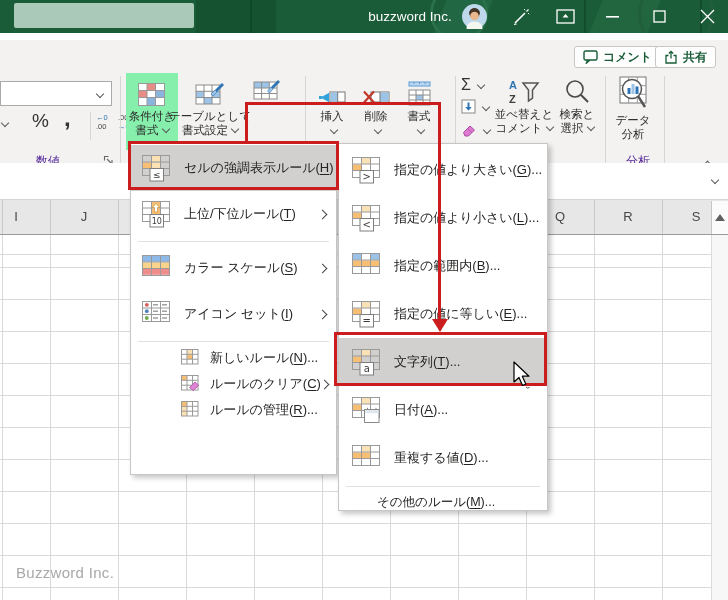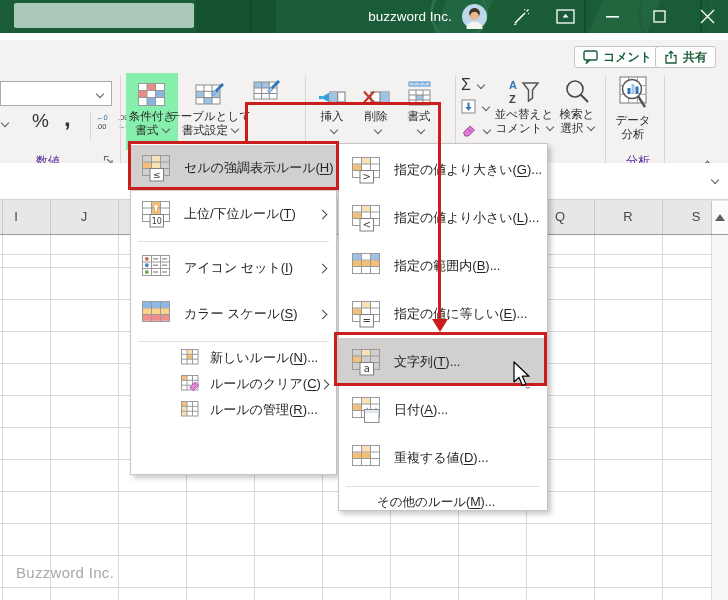--- a/index.html
+++ b/index.html
@@ -436,20 +436,44 @@
 <text x="14.8" y="23" font-size="8" text-anchor="middle" fill="#3c3c3c" font-family="DejaVu Sans,sans-serif">10</text>
           </svg>
         </span>
         <span class="mi-label">上位/下位ルール(<u>T</u>)</span>
         <span class="chev-r"></span>
       </div>
       <div class="menu-sep"></div>
       <div class="menu-item large">
         <span class="mi-icon">
           <svg width="30" height="27" viewBox="0 0 30 27">
+            <rect x="1" y="1" width="8.3" height="5.8" fill="#8db8e8"></rect>
+            <rect x="10" y="1" width="8.3" height="5.8" fill="#8db8e8"></rect>
+            <rect x="19" y="1" width="8.3" height="5.8" fill="#8db8e8"></rect>
+            <rect x="1" y="7.5" width="8.3" height="5.8" fill="#fbd38b"></rect>
+            <rect x="10" y="7.5" width="8.3" height="5.8" fill="#fbd38b"></rect>
+            <rect x="19" y="7.5" width="8.3" height="5.8" fill="#fbd38b"></rect>
+            <rect x="1" y="14" width="8.3" height="5.8" fill="#ef8d8d"></rect>
+            <rect x="10" y="14" width="8.3" height="5.8" fill="#ef8d8d"></rect>
+            <rect x="19" y="14" width="8.3" height="5.8" fill="#ef8d8d"></rect>
+            <g stroke="#9a9a9a" fill="none">
+              <rect x="0.5" y="0.5" width="27" height="20"></rect>
+<line x1="9.5" y1="0.5" x2="9.5" y2="20.5"></line>
+              <line x1="18.5" y1="0.5" x2="18.5" y2="20.5"></line>
+<line x1="0.5" y1="7" x2="27.5" y2="7"></line>
+              <line x1="0.5" y1="13.5" x2="27.5" y2="13.5"></line>
+            </g>
+          </svg>
+        </span>
+        <span class="mi-label">カラー スケール(<u>S</u>)</span>
+        <span class="chev-r"></span>
+      </div>
+      <div class="menu-item large">
+        <span class="mi-icon">
+          <svg width="30" height="27" viewBox="0 0 30 27">
             <g stroke="#9a9a9a" fill="none">
               <rect x="0.5" y="0.5" width="27" height="20"></rect>
 <line x1="9.5" y1="0.5" x2="9.5" y2="20.5"></line>
               <line x1="18.5" y1="0.5" x2="18.5" y2="20.5"></line>
 <line x1="0.5" y1="7" x2="27.5" y2="7"></line>
               <line x1="0.5" y1="13.5" x2="27.5" y2="13.5"></line>
             </g>
             <circle cx="4.8" cy="3.8" r="1.9" fill="#d65c5c"></circle>
             <circle cx="4.8" cy="10.2" r="1.9" fill="#4f81bd"></circle>
             <circle cx="4.8" cy="17" r="1.9" fill="#6fa84f"></circle>
@@ -459,44 +483,20 @@
     <line x1="11" y1="10.2" x2="16" y2="10.2"></line>
               <line x1="20" y1="10.2" x2="25" y2="10.2"></line>
     <line x1="11" y1="17" x2="16" y2="17"></line>
               <line x1="20" y1="17" x2="25" y2="17"></line>
             </g>
           </svg>
         </span>
         <span class="mi-label">アイコン セット(<u>I</u>)</span>
         <span class="chev-r"></span>
       </div>
-      <div class="menu-item large">
-        <span class="mi-icon">
-          <svg width="30" height="27" viewBox="0 0 30 27">
-            <rect x="1" y="1" width="8.3" height="5.8" fill="#8db8e8"></rect>
-            <rect x="10" y="1" width="8.3" height="5.8" fill="#8db8e8"></rect>
-            <rect x="19" y="1" width="8.3" height="5.8" fill="#8db8e8"></rect>
-            <rect x="1" y="7.5" width="8.3" height="5.8" fill="#fbd38b"></rect>
-            <rect x="10" y="7.5" width="8.3" height="5.8" fill="#fbd38b"></rect>
-            <rect x="19" y="7.5" width="8.3" height="5.8" fill="#fbd38b"></rect>
-            <rect x="1" y="14" width="8.3" height="5.8" fill="#ef8d8d"></rect>
-            <rect x="10" y="14" width="8.3" height="5.8" fill="#ef8d8d"></rect>
-            <rect x="19" y="14" width="8.3" height="5.8" fill="#ef8d8d"></rect>
-            <g stroke="#9a9a9a" fill="none">
-              <rect x="0.5" y="0.5" width="27" height="20"></rect>
-<line x1="9.5" y1="0.5" x2="9.5" y2="20.5"></line>
-              <line x1="18.5" y1="0.5" x2="18.5" y2="20.5"></line>
-<line x1="0.5" y1="7" x2="27.5" y2="7"></line>
-              <line x1="0.5" y1="13.5" x2="27.5" y2="13.5"></line>
-            </g>
-          </svg>
-        </span>
-        <span class="mi-label">カラー スケール(<u>S</u>)</span>
-        <span class="chev-r"></span>
-      </div>
       <div class="menu-sep"></div>
       <div class="menu-item small">
         <span class="mi-icon">
           <svg width="20" height="18" viewBox="0 0 20 18">
             <rect x="6.1" y="5.4" width="5.3" height="4.7" fill="#f6bf73"></rect>
             <rect x="6.1" y="0.6" width="5.3" height="4.6" fill="#fbe2b4"></rect>
 <g stroke="#9a9a9a" fill="none">
               <rect x="0.5" y="0.5" width="16.5" height="14.5"></rect>
 <line x1="6" y1="0.5" x2="6" y2="15"></line>
               <line x1="11.5" y1="0.5" x2="11.5" y2="15"></line>

